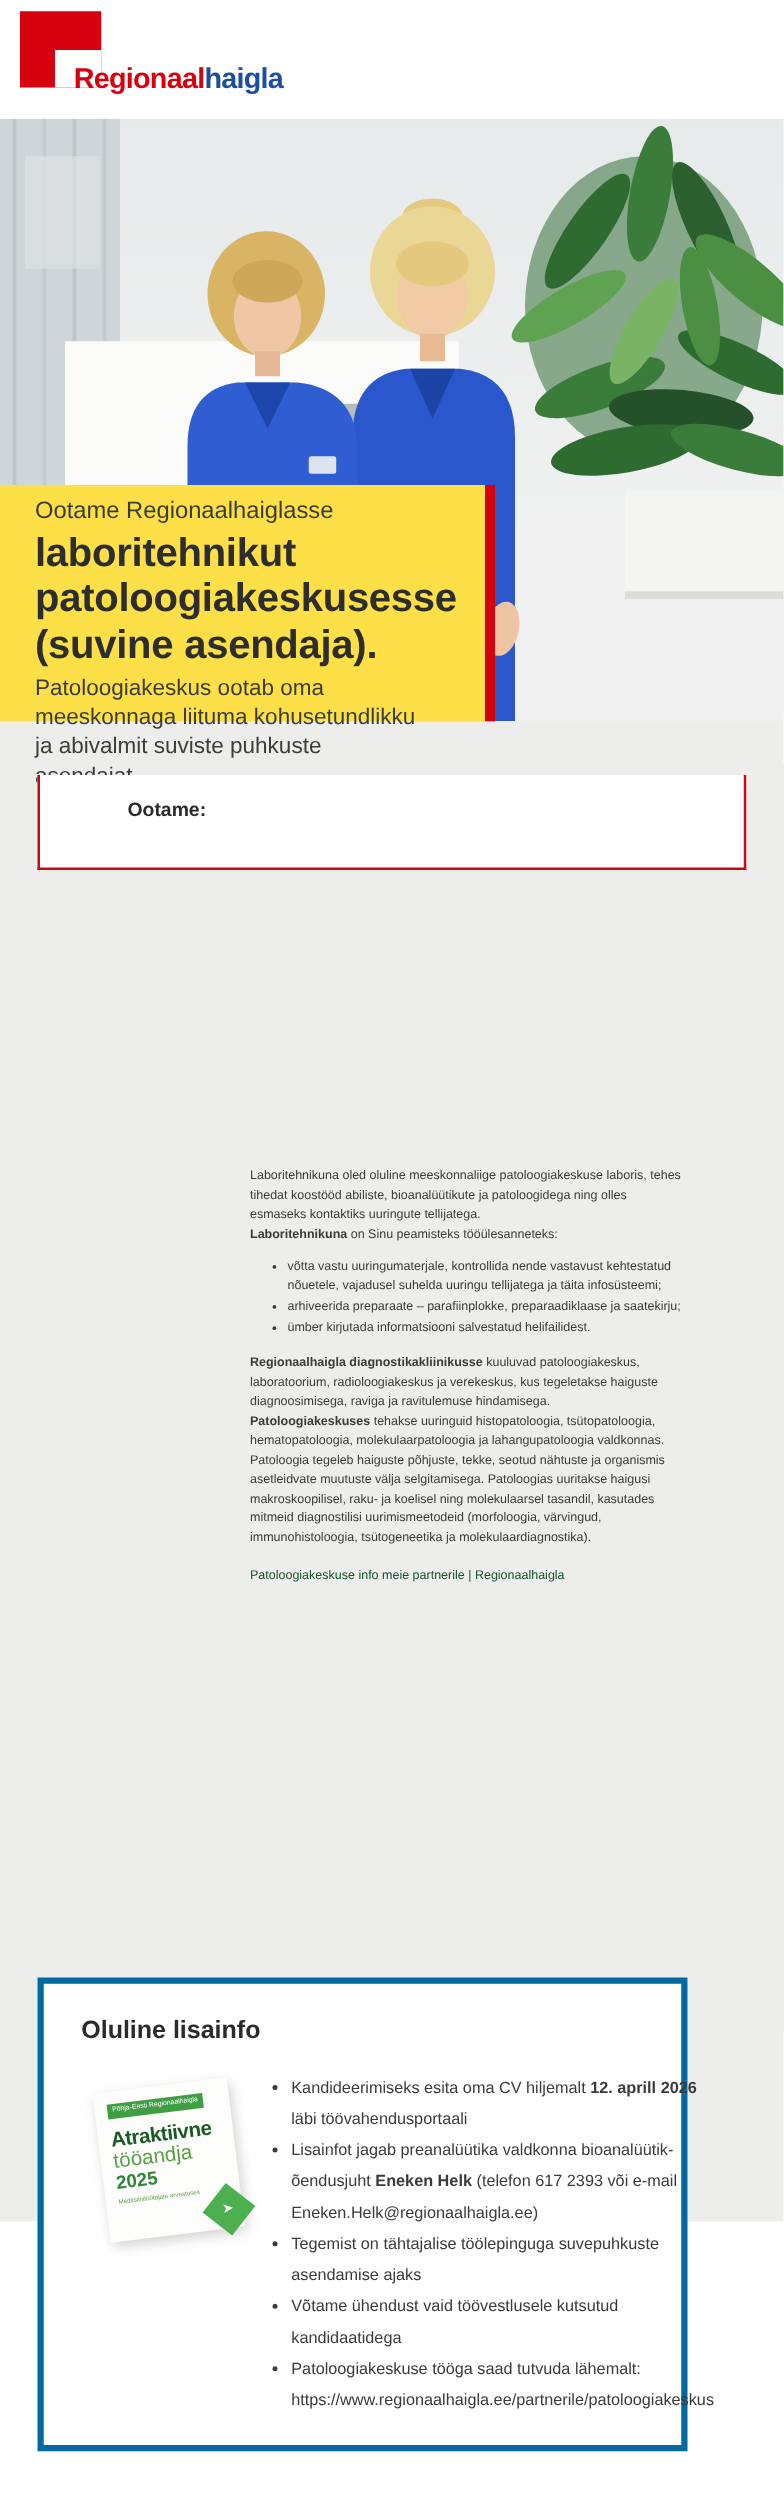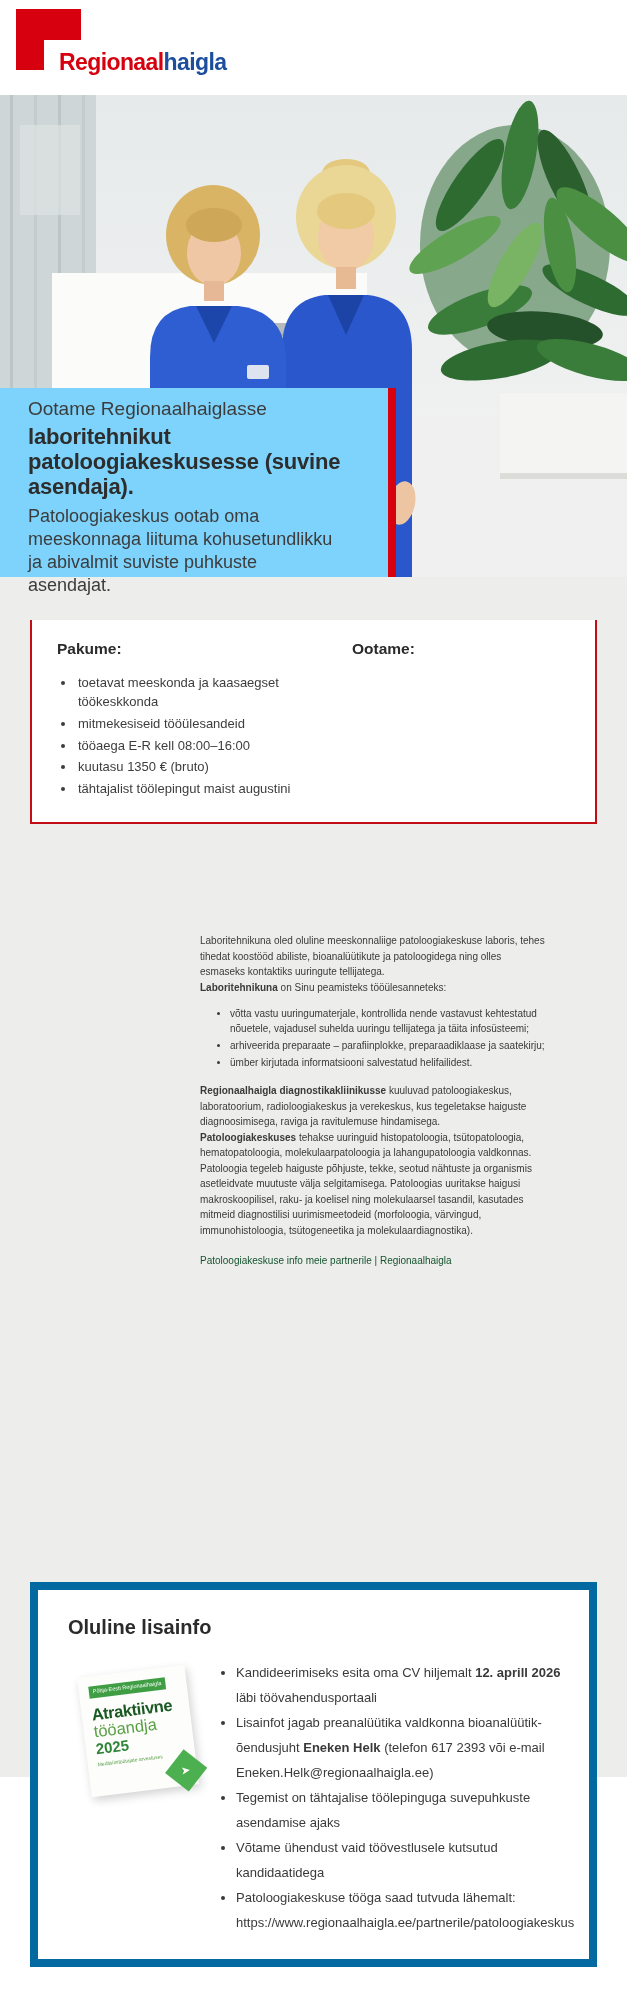--- a/index.html
+++ b/index.html
@@ -13,43 +13,43 @@
   .flag{position:absolute;left:0;top:0;width:65px;height:61px;background:#d6000f;}
   .flag::after{content:"";position:absolute;right:0;bottom:0;width:37px;height:30px;background:#fff;}
   .wordmark{position:absolute;left:43px;top:40px;font-size:23px;font-weight:700;letter-spacing:-0.6px;white-space:nowrap;}
   .wm-red{color:#d6000f;}
   .wm-blue{color:#1d4e9e;}
   
   .hero{position:absolute;left:0;top:95px;width:627px;height:482px;overflow:hidden;background:#eceeee;}
   .hero svg{display:block;}
   
   .intro-panel{position:absolute;left:0;top:388px;width:396px;height:189px;box-sizing:border-box;
-               background:#7dd3fc;border-right:8px solid #d6000f;padding:10px 14px 0 28px;}
+               background:#fde047;border-right:8px solid #d6000f;padding:10px 14px 0 28px;}
   .eyebrow{font-size:19px;color:#3c3c3c;margin:0 0 4px;}
-  .intro-title{font-size:22px;line-height:1.14;font-weight:700;color:#2d2d2d;margin:0 0 6px;letter-spacing:-0.2px;width:330px;}
+  .intro-title{font-size:32px;line-height:1.14;font-weight:700;color:#2d2d2d;margin:0 0 6px;letter-spacing:-0.2px;width:330px;}
   .intro-paragraph{font-size:18px;line-height:1.28;color:#3c3c3c;margin:0;width:314px;}
   
   .apply-box{position:absolute;left:30px;top:620px;width:567px;box-sizing:border-box;}
   .apply-header{height:50px;background:#d6000f;color:#fff;font-size:22px;display:flex;align-items:center;padding-left:27px;box-sizing:border-box;}
   .apply-body{background:#fff;border:2px solid #c00d16;border-top:none;display:flex;padding:20px 18px 20px 25px;}
   .col-offer{width:250px;}
   .col-expect{flex:1;margin-left:45px;}
   .col-title{font-size:15.5px;font-weight:700;color:#2b2b2b;margin:0 0 16px;}
   .box-list{margin:0;padding-left:19px;font-size:13px;line-height:1.45;color:#3d3d3d;}
   .box-list li{margin-bottom:3px;padding-left:2px;}
   
   .main-text{position:absolute;left:200px;top:933px;width:345px;font-size:10px;line-height:1.55;color:#3a3a3a;}
   .main-text p{margin:0;}
   .tasks-list{margin:11px 0 13px;padding-left:30px;line-height:1.5;}
   .tasks-list li{margin-bottom:2px;}
   .partner-link{color:#14532d;text-decoration:none;white-space:nowrap;display:inline-block;margin-top:15px;}
   b{font-weight:700;}
   
-  .info-box{position:absolute;left:30px;top:1582px;width:567px;min-height:376px;box-sizing:border-box;
-            background:#fff;border:8px solid #0369a1;padding:26px 24px 24px 30px;}
+  .info-box{position:absolute;left:30px;top:1582px;width:520px;min-height:376px;box-sizing:border-box;
+            background:#fff;border:5px solid #0369a1;padding:26px 24px 24px 30px;}
   .info-title{font-size:20px;font-weight:700;color:#2b2b2b;margin:0 0 22px;}
   .info-row{display:flex;}
   .badge-wrap{width:150px;flex:none;padding-top:10px;}
   .info-list{flex:1;margin:0;padding-left:18px;font-size:13px;line-height:1.92;color:#3a3a3a;}
   
   .badge-card{width:108px;height:120px;background:#fdfdfc;transform:rotate(-7deg);margin-left:16px;position:relative;
               box-shadow:2px 4px 10px rgba(0,0,0,.18);padding:10px 8px 0 10px;box-sizing:border-box;}
   .badge-top{background:#3f9e44;color:#fff;font-size:5.5px;line-height:1;padding:3px 4px;display:inline-block;white-space:nowrap;max-width:86px;overflow:hidden;margin-bottom:4px;}
   .badge-l1{font-size:16.5px;font-weight:700;color:#1a5a22;letter-spacing:-0.4px;line-height:1.05;}
   .badge-l2{font-size:16.5px;color:#57a044;line-height:1.05;}
@@ -134,30 +134,20 @@
   </div>
 
   <div class="intro-panel">
     <p class="eyebrow">Ootame Regionaalhaiglasse</p>
     <h1 class="intro-title">laboritehnikut patoloogiakeskusesse (suvine asendaja).</h1>
     <p class="intro-paragraph">Patoloogiakeskus ootab oma meeskonnaga liituma kohusetundlikku ja abivalmit suviste puhkuste asendajat.</p>
   </div>
 
   <div class="apply-box">
     <div class="apply-body">
-      <div class="col-offer">
-        <h3 class="col-title">Pakume:</h3>
-        <ul class="box-list">
-          <li>toetavat meeskonda ja kaasaegset töökeskkonda</li>
-          <li>mitmekesiseid tööülesandeid</li>
-          <li>tööaega E-R kell 08:00–16:00</li>
-          <li>kuutasu 1350 € (bruto)</li>
-          <li>tähtajalist töölepingut maist augustini</li>
-        </ul>
-      </div>
       <div class="col-expect">
         <h3 class="col-title">Ootame:</h3>
       </div>
     </div>
   </div>
 
   <div class="main-text">
     <p>Laboritehnikuna oled oluline meeskonnaliige patoloogiakeskuse laboris, tehes tihedat koostööd abiliste, bioanalüütikute ja patoloogidega ning olles esmaseks kontaktiks uuringute tellijatega.</p>
     <p><b>Laboritehnikuna</b><span> on Sinu peamisteks tööülesanneteks:</span></p>
     <ul class="tasks-list">

